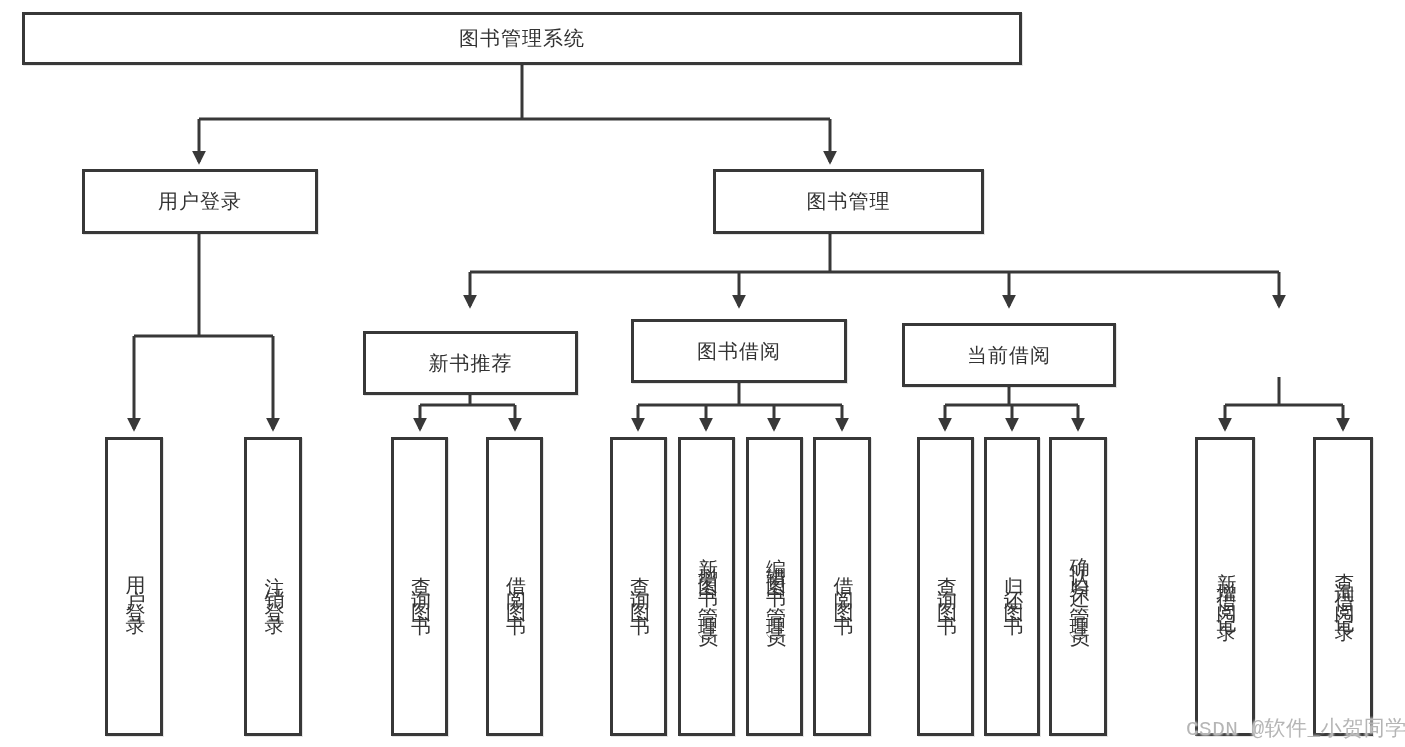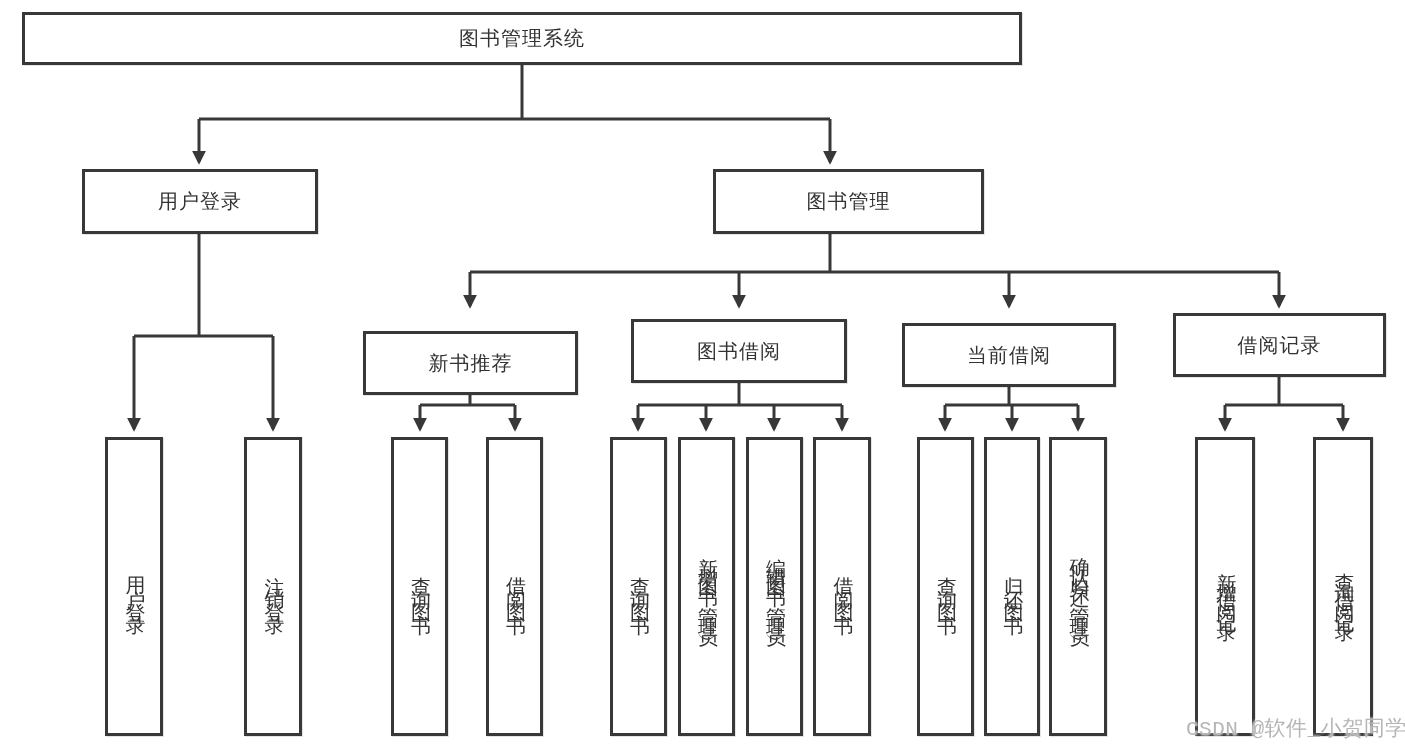--- a/index.html
+++ b/index.html
@@ -114,23 +114,20 @@
 
   <div class="node" style="left:363px; top:331px; width:215px; height:64px;">
     <span>新书推荐</span>
   </div>
   <div class="node" style="left:631px; top:313px; width:216px; height:64px;margin-top:6px;">
     <span>图书借阅</span>
   </div>
   <div class="node" style="left:902px; top:323px; width:214px; height:64px;">
     <span>当前借阅</span>
   </div>
-  <div class="node" style="left:1173px; top:313px; width:213px; height:64px;">
-    <span>借阅记录</span>
-  </div>
 
   <div class="node vnode" style="left:105px; top:437px; width:58px; height:299px;">
     <span>用户登录</span>
   </div>
   <div class="node vnode" style="left:244px; top:437px; width:58px; height:299px;">
     <span>注销登录</span>
   </div>
 
   <div class="node vnode" style="left:391px; top:437px; width:57px; height:299px;">
     <span>查询图书</span>

